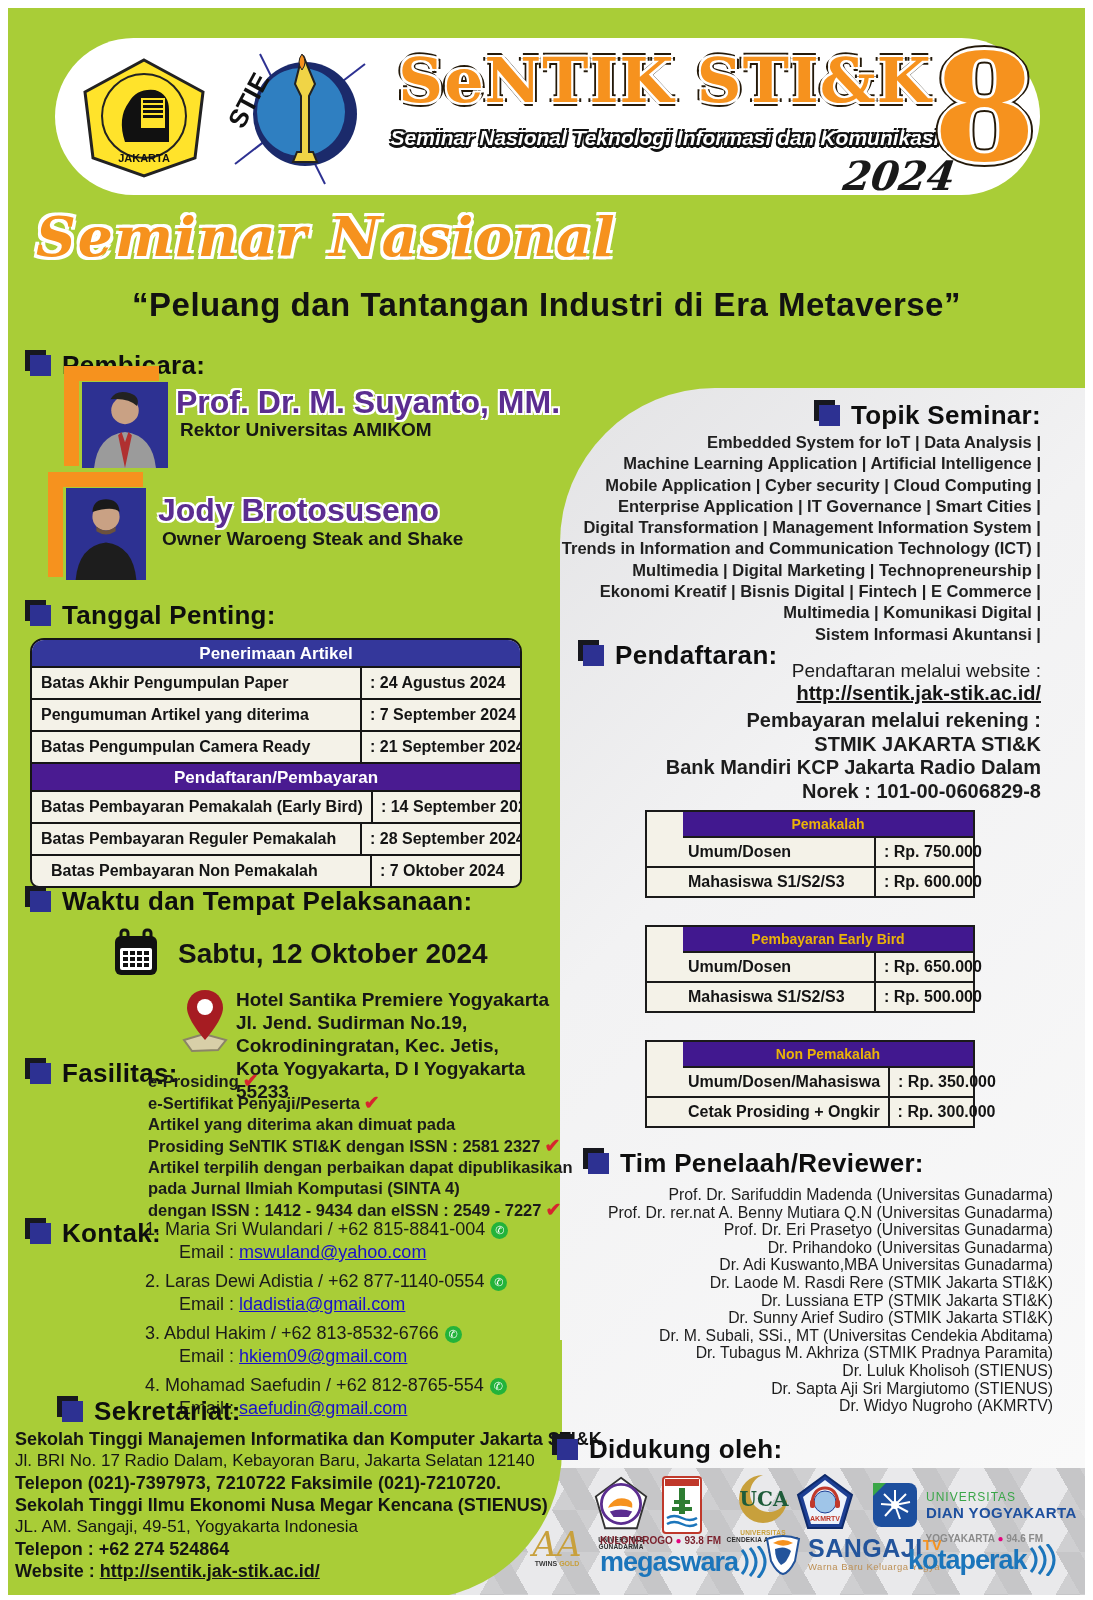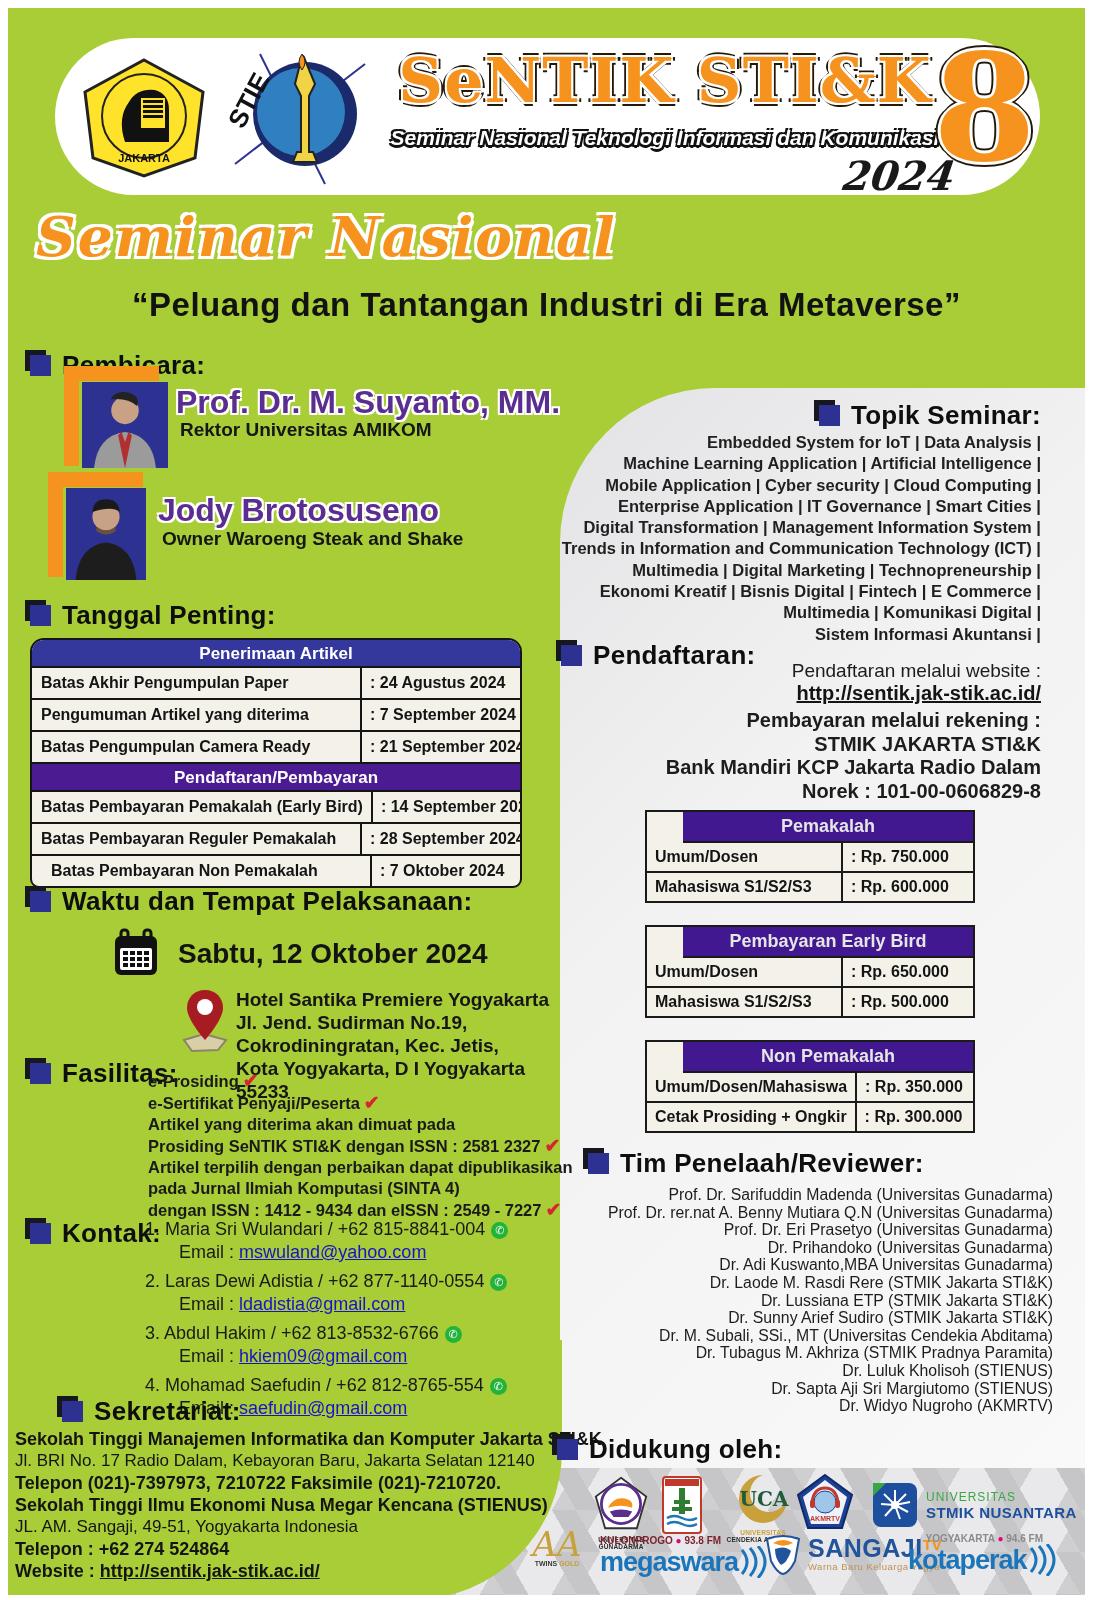--- a/index.html
+++ b/index.html
@@ -67,24 +67,24 @@
   .secr{left:15px; top:1428px; font-size:17px; line-height:22px; color:#141414;}
   .secr .b{font-weight:bold; font-size:18px;}
   .blink{color:#141414; font-weight:bold; text-decoration:underline; cursor:pointer;}
   
   .topics{right:52px; top:432px; text-align:right; font-size:16.5px; font-weight:bold; line-height:21.3px; color:#1f1f1f;}
   .regblock{right:52px; top:660px; text-align:right; color:#1c1c1c;}
   .regblock .r1{font-size:19px;}
   .regblock .r2{font-size:20px; font-weight:bold; text-decoration:underline; color:#141414; cursor:pointer;}
   .regblock .rb{font-size:20px; font-weight:bold; line-height:23.5px;}
   .ptable{position:absolute; left:645px; width:330px; border:2px solid #1a1a1a; background:var(--cream);}
-  .ptable .hd{background:#41188f; color:#e5e5e5; text-align:center; font-weight:bold; font-size:18px; padding:4px 0; border-bottom:2px solid #1a1a1a;margin-left:36px;}
+  .ptable .hd{background:#41188f; color:#eab308; text-align:center; font-weight:bold; font-size:14px; padding:4px 0; border-bottom:2px solid #1a1a1a;margin-left:36px;}
   .prow{display:flex;}
   .prow + .prow{border-top:2px solid #1a1a1a;}
-  .prow .lbl{flex:0 0 196px; border-right:2px solid #1a1a1a; padding:5px 8px; font-weight:bold; font-size:16px; white-space:nowrap;}
+  .prow .lbl{flex:0 0 196px; border-right:2px solid #1a1a1a; padding:5px 8px; font-weight:bold; font-size:16px; white-space:nowrap;margin-left:33px;}
   .prow .val{flex:1; padding:5px 8px; font-weight:bold; font-size:16px; white-space:nowrap;}
   .reviewers{right:40px; top:1186px; text-align:right; font-size:15.8px; font-weight:normal; line-height:17.6px; color:#1d1d1d;}
   
   .logo{position:absolute;}
   .tiny{font-size:6.5px; text-align:center; color:#2b2b2b; font-weight:bold; letter-spacing:.2px;}
   .radio-top{font-size:10px; font-weight:bold; color:#7a1f2b; white-space:nowrap;}
   .radio-top .dot{color:#e5007d;}
   .radio-name{font-size:27px; font-weight:bold; color:#1b75bb; letter-spacing:-1px; line-height:26px;}
   .gray-top{color:#8a8a8a;}
   .sangaji-name{font-size:25px; font-weight:bold; color:#23549b; letter-spacing:.5px; line-height:24px;}
@@ -299,21 +299,21 @@
     <div>Mobile Application | Cyber security | Cloud Computing |</div>
     <div>Enterprise Application | IT Governance | Smart Cities |</div>
     <div>Digital Transformation | Management Information System |</div>
     <div>Trends in Information and Communication Technology (ICT) |</div>
     <div>Multimedia | Digital Marketing | Technopreneurship |</div>
     <div>Ekonomi Kreatif | Bisnis Digital | Fintech | E Commerce |</div>
     <div>Multimedia | Komunikasi Digital |</div>
     <div>Sistem Informasi Akuntansi |</div>
   </div>
 
-  <div class="sec-head" style="left:561px;top:640px">
+  <div class="sec-head" style="left:583px;top:640px">
     <span class="sq"></span>
     <span class="sec-title">Pendaftaran:</span>
   </div>
   <div class="abs regblock">
     <div class="r1">Pendaftaran melalui website :</div>
     <div><a class="r2">http://sentik.jak-stik.ac.id/</a></div>
     <div class="rb" style="margin-top:4px">Pembayaran melalui rekening :</div>
     <div class="rb">STMIK JAKARTA STI&amp;K</div>
     <div class="rb">Bank Mandiri KCP Jakarta Radio Dalam</div>
     <div class="rb">Norek : 101-00-0606829-8</div>
@@ -431,21 +431,21 @@
         <line x1="23" y1="23" x2="36" y2="30"></line>
           <line x1="23" y1="23" x2="28" y2="37"></line>
           <line x1="23" y1="23" x2="12" y2="12"></line>
         <line x1="23" y1="23" x2="9" y2="22"></line>
           <line x1="23" y1="23" x2="13" y2="34"></line>
       </g>
       <circle cx="23" cy="23" r="4" fill="#fff"></circle>
     </svg>
     <div>
       <div class="undira-l1">UNIVERSITAS</div>
-      <div class="undira-l2">STMIK NUSANTARA</div>
+      <div class="undira-l2">DIAN YOGYAKARTA</div>
     </div>
   </div>
 
   <div class="logo" style="left:524px;top:1528px;width:66px">
     <div class="twins-mono">AA</div>
     <div class="twins-label"><span>TWINS </span><span class="g">GOLD</span></div>
   </div>
 
   <div class="logo" style="left:600px;top:1535px">
     <div class="radio-top"><span>KULONPROGO</span> <span class="dot">●</span> <span>93.8 FM</span></div>

